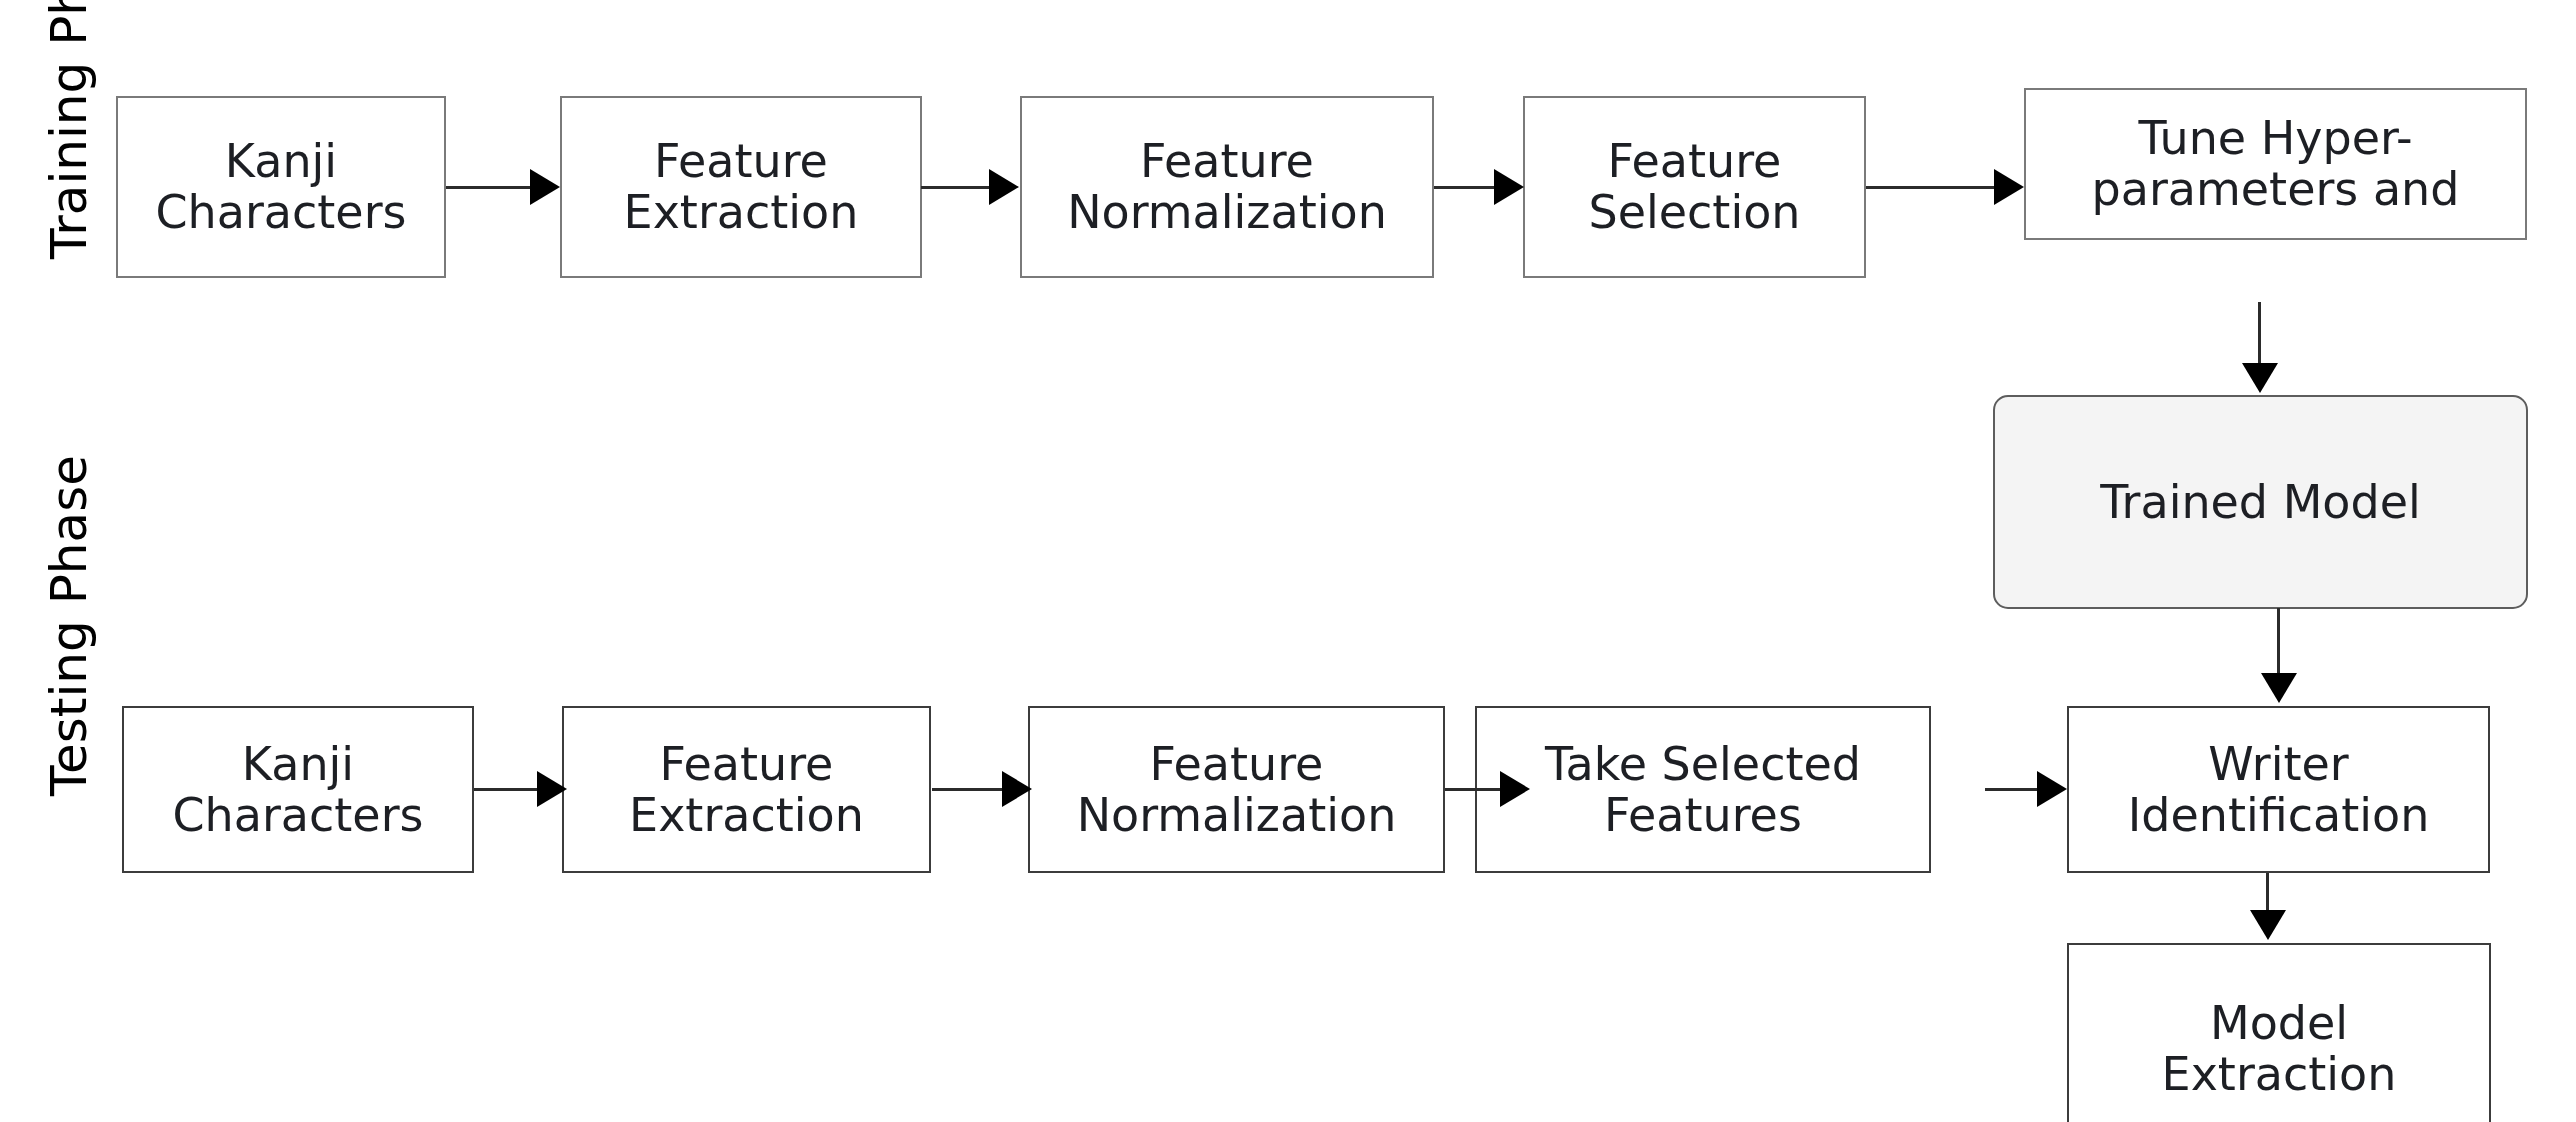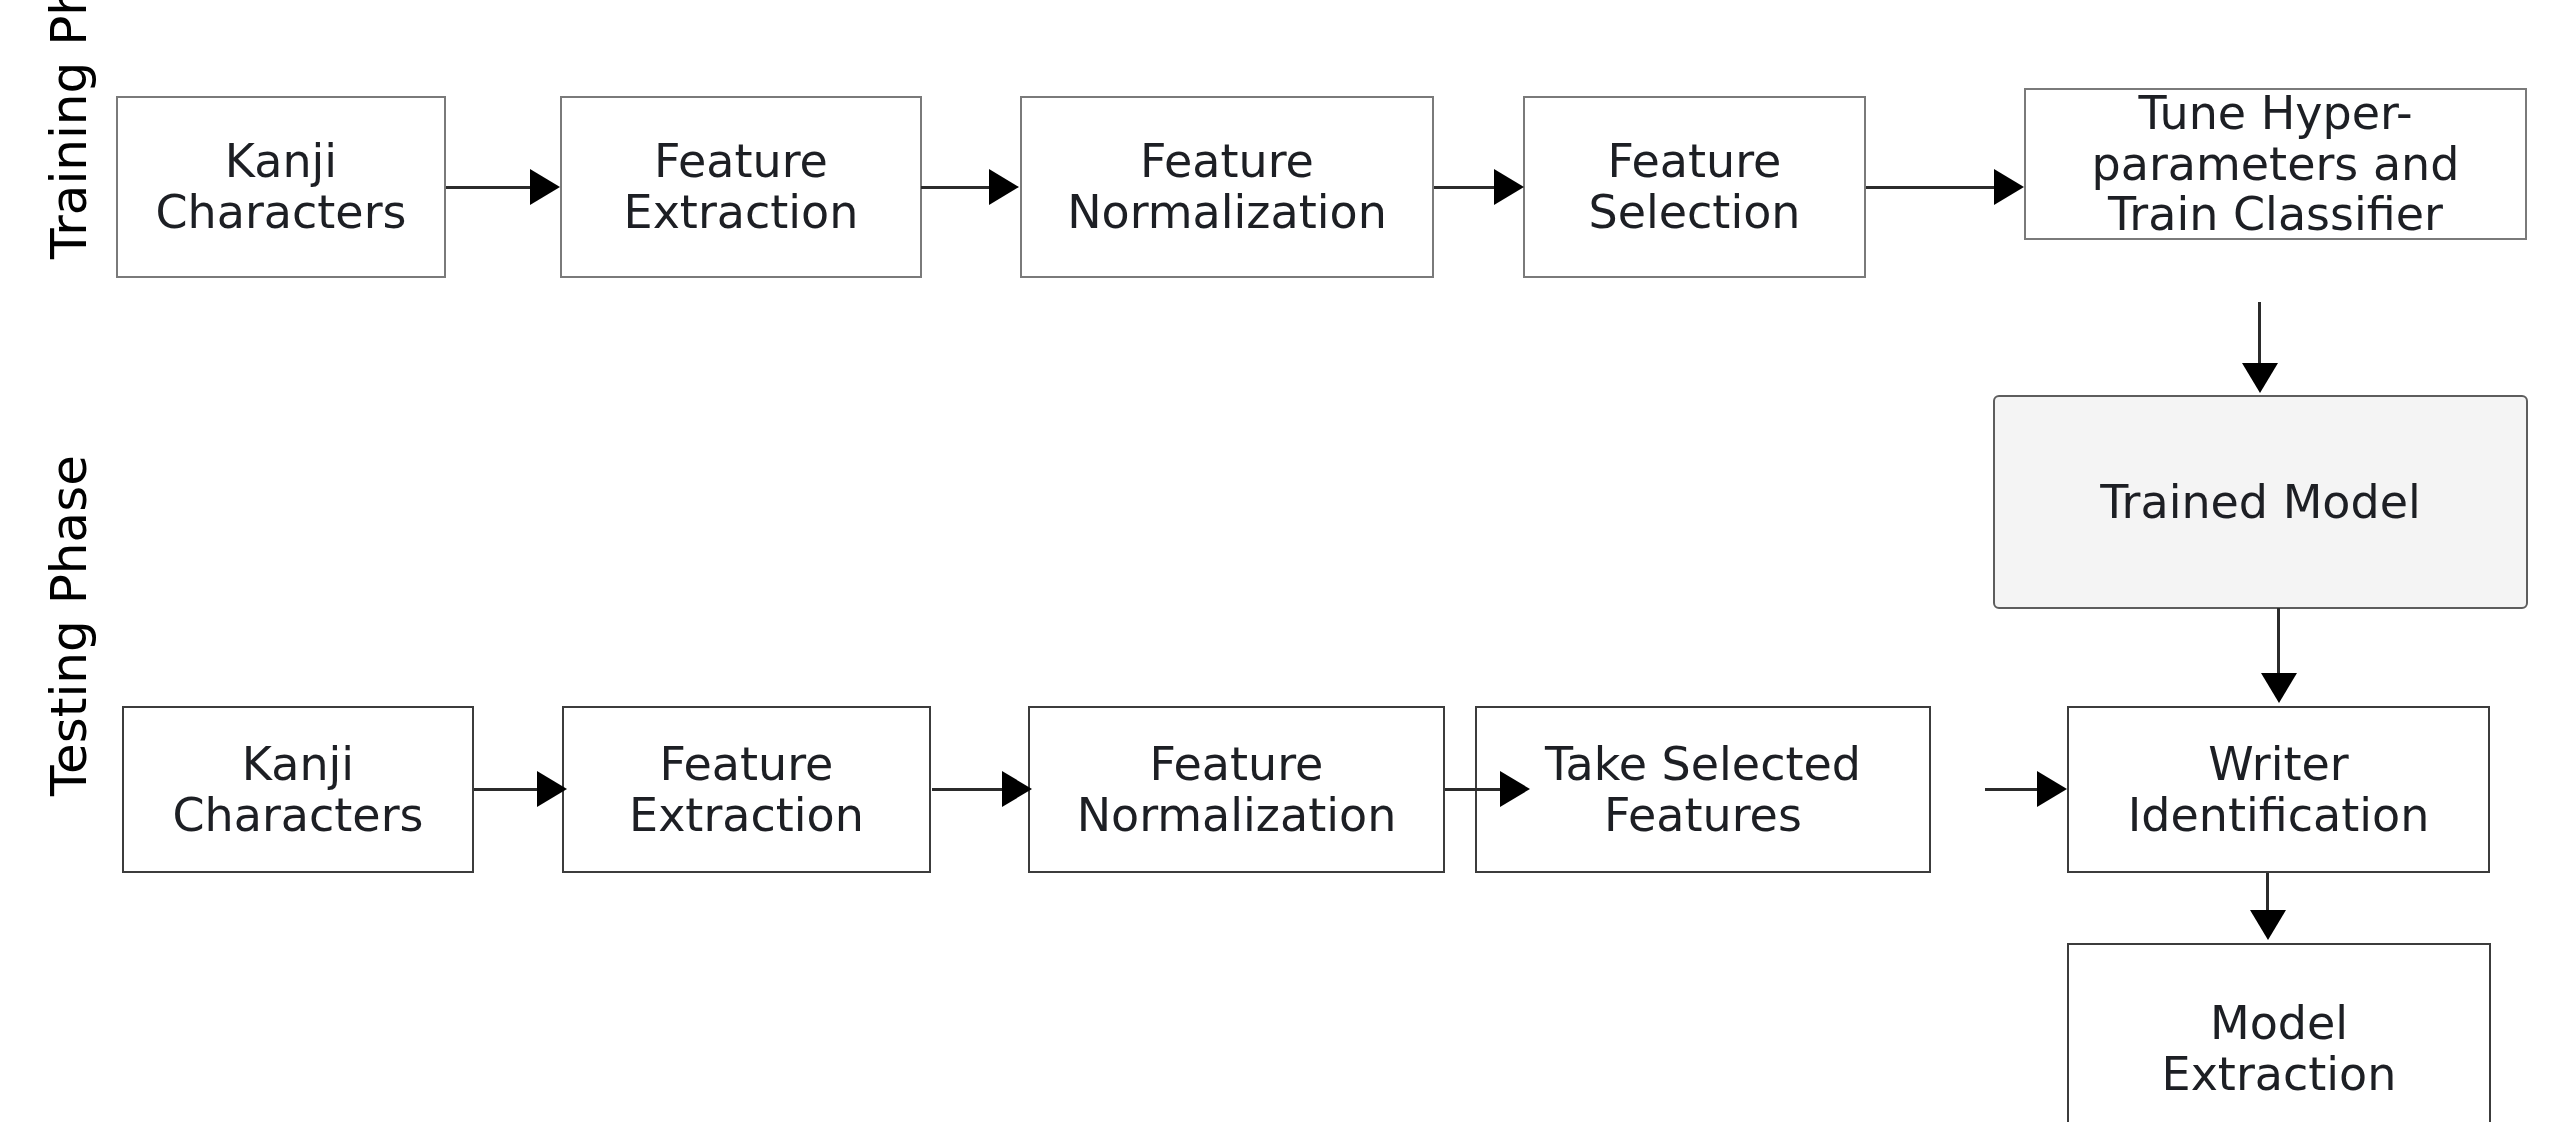--- a/index.html
+++ b/index.html
@@ -47,21 +47,21 @@
     padding: 0 21px;
   }
   .node.dark-edge {
     border-color: #3c3c3c;
   }
   .node .label {
     display: block;
     width: 100%;
   }
   .node.rounded {
-    border-radius: 6px;
+    border-radius: 15px;
     background: #f4f4f4;
     border: 2.4px solid #5d5d5d;
   }
 
   
   .edge {
     position: absolute;
     background: #2b2b2b;
   }
   .edge.h { height: 3.1px; }
@@ -118,21 +118,20 @@
     <span class="label">
       <span>Feature</span><br>
       <span>Selection</span>
     </span>
   </div>
 
   <div class="node" style="left:2024px; top:88px; width:503px; height:152px;">
     <span class="label">
       <span>Tune Hyper-</span><br>
       <span>parameters and</span><br>
-      <span>Train Classifier</span>
     </span>
   </div>
 
   <div class="node rounded" style="left:1993px; top:395px; width:535px; height:214px;">
     <span class="label">Trained Model</span>
   </div>
 
   <div class="node dark-edge" style="left:122px; top:706px; width:352px; height:167px;">
     <span class="label">
       <span>Kanji</span><br>

